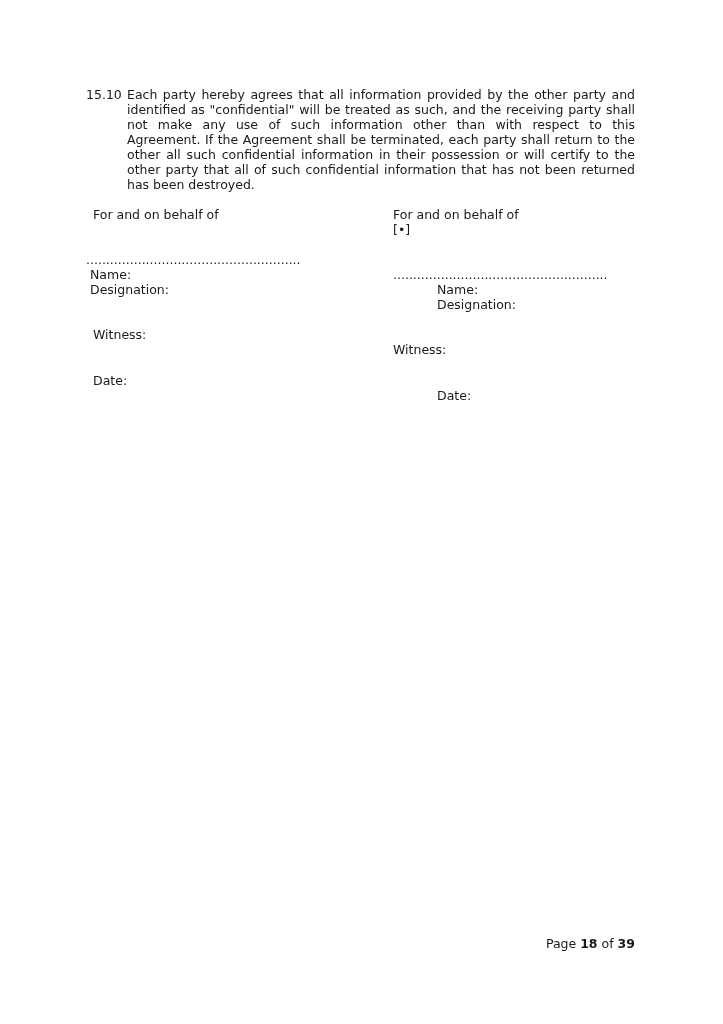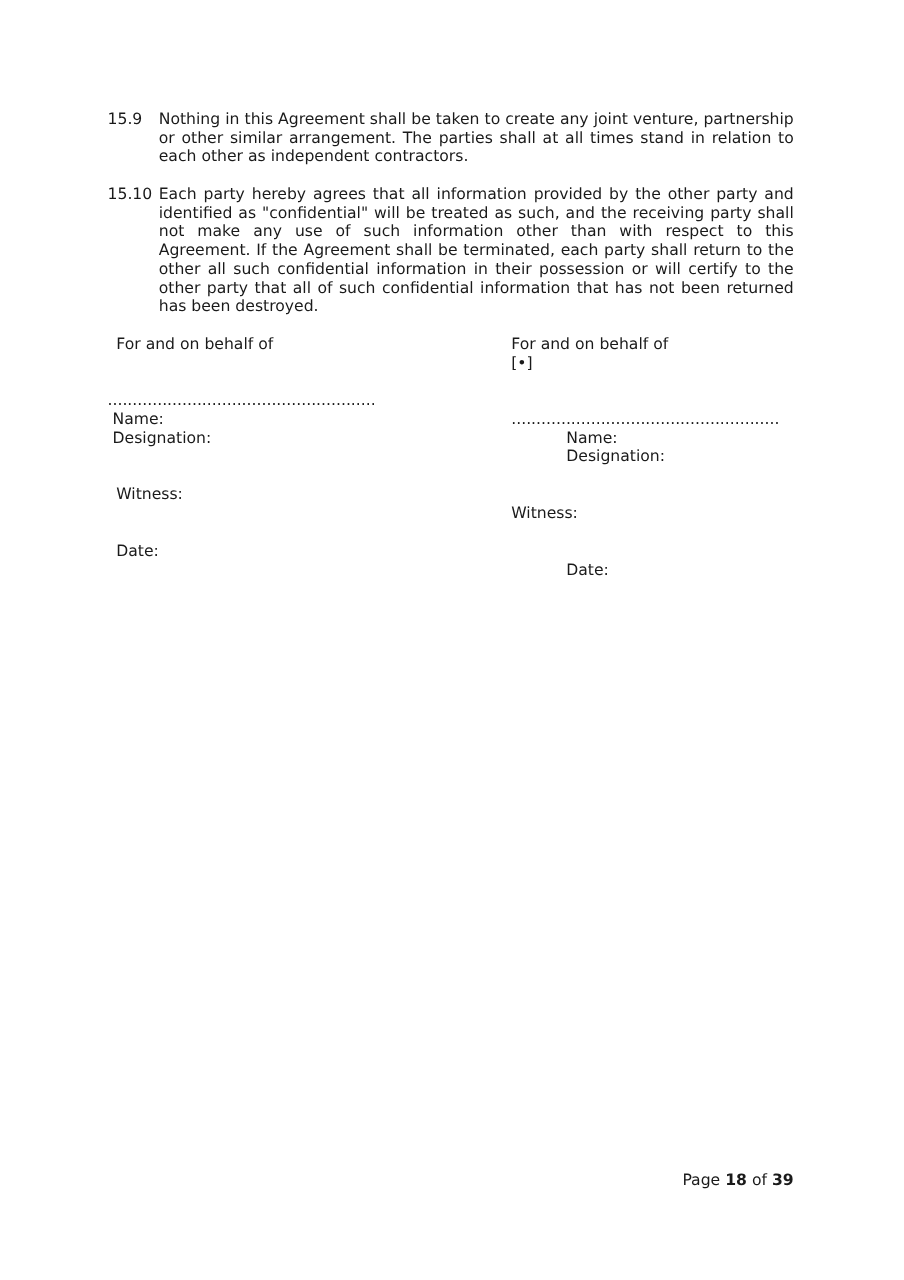--- a/index.html
+++ b/index.html
@@ -37,21 +37,20 @@
     text-align: justify;
   }
   .witness-para {
     margin: 0 0 16px 0;
     text-align: justify;
     text-indent: 3px;
   }
   .sig-grid {
     display: grid;
     grid-template-columns: 307px 1fr;
-    gap: 16px;
   }
   .sig-row { white-space: nowrap; }
   .behalf-line { padding-left: 7px; }
   .sig-right .behalf-line { padding-left: 0; }
   .party-name { font-weight: bold; }
   .sig-right .party-name { font-weight: normal; }
   .dots-line {
     margin-top: 30px;
     width: 214px;
     overflow: hidden;
@@ -72,24 +71,20 @@
     white-space: nowrap;
   }
   .footer b { font-weight: bold; }
 </style>
 </head>
 <body>
 
 <div class="page">
   <div class="content">
 
-    <div class="clause">
-      <span class="clause-num">15.9</span>
-      <p class="clause-text">Nothing in this Agreement shall be taken to create any joint venture, partnership or other similar arrangement. The parties shall at all times stand in relation to each other as independent contractors.</p>
-    </div>
 
     <div class="clause">
       <span class="clause-num">15.10</span>
       <p class="clause-text">Each party hereby agrees that all information provided by the other party and identified as "confidential" will be treated as such, and the receiving party shall not make any use of such information other than with respect to this Agreement. If the Agreement shall be terminated, each party shall return to the other all such confidential information in their possession or will certify to the other party that all of such confidential information that has not been returned has been destroyed.</p>
     </div>
 
 
     <div class="sig-grid">
 
       <div class="sig-col sig-left">

